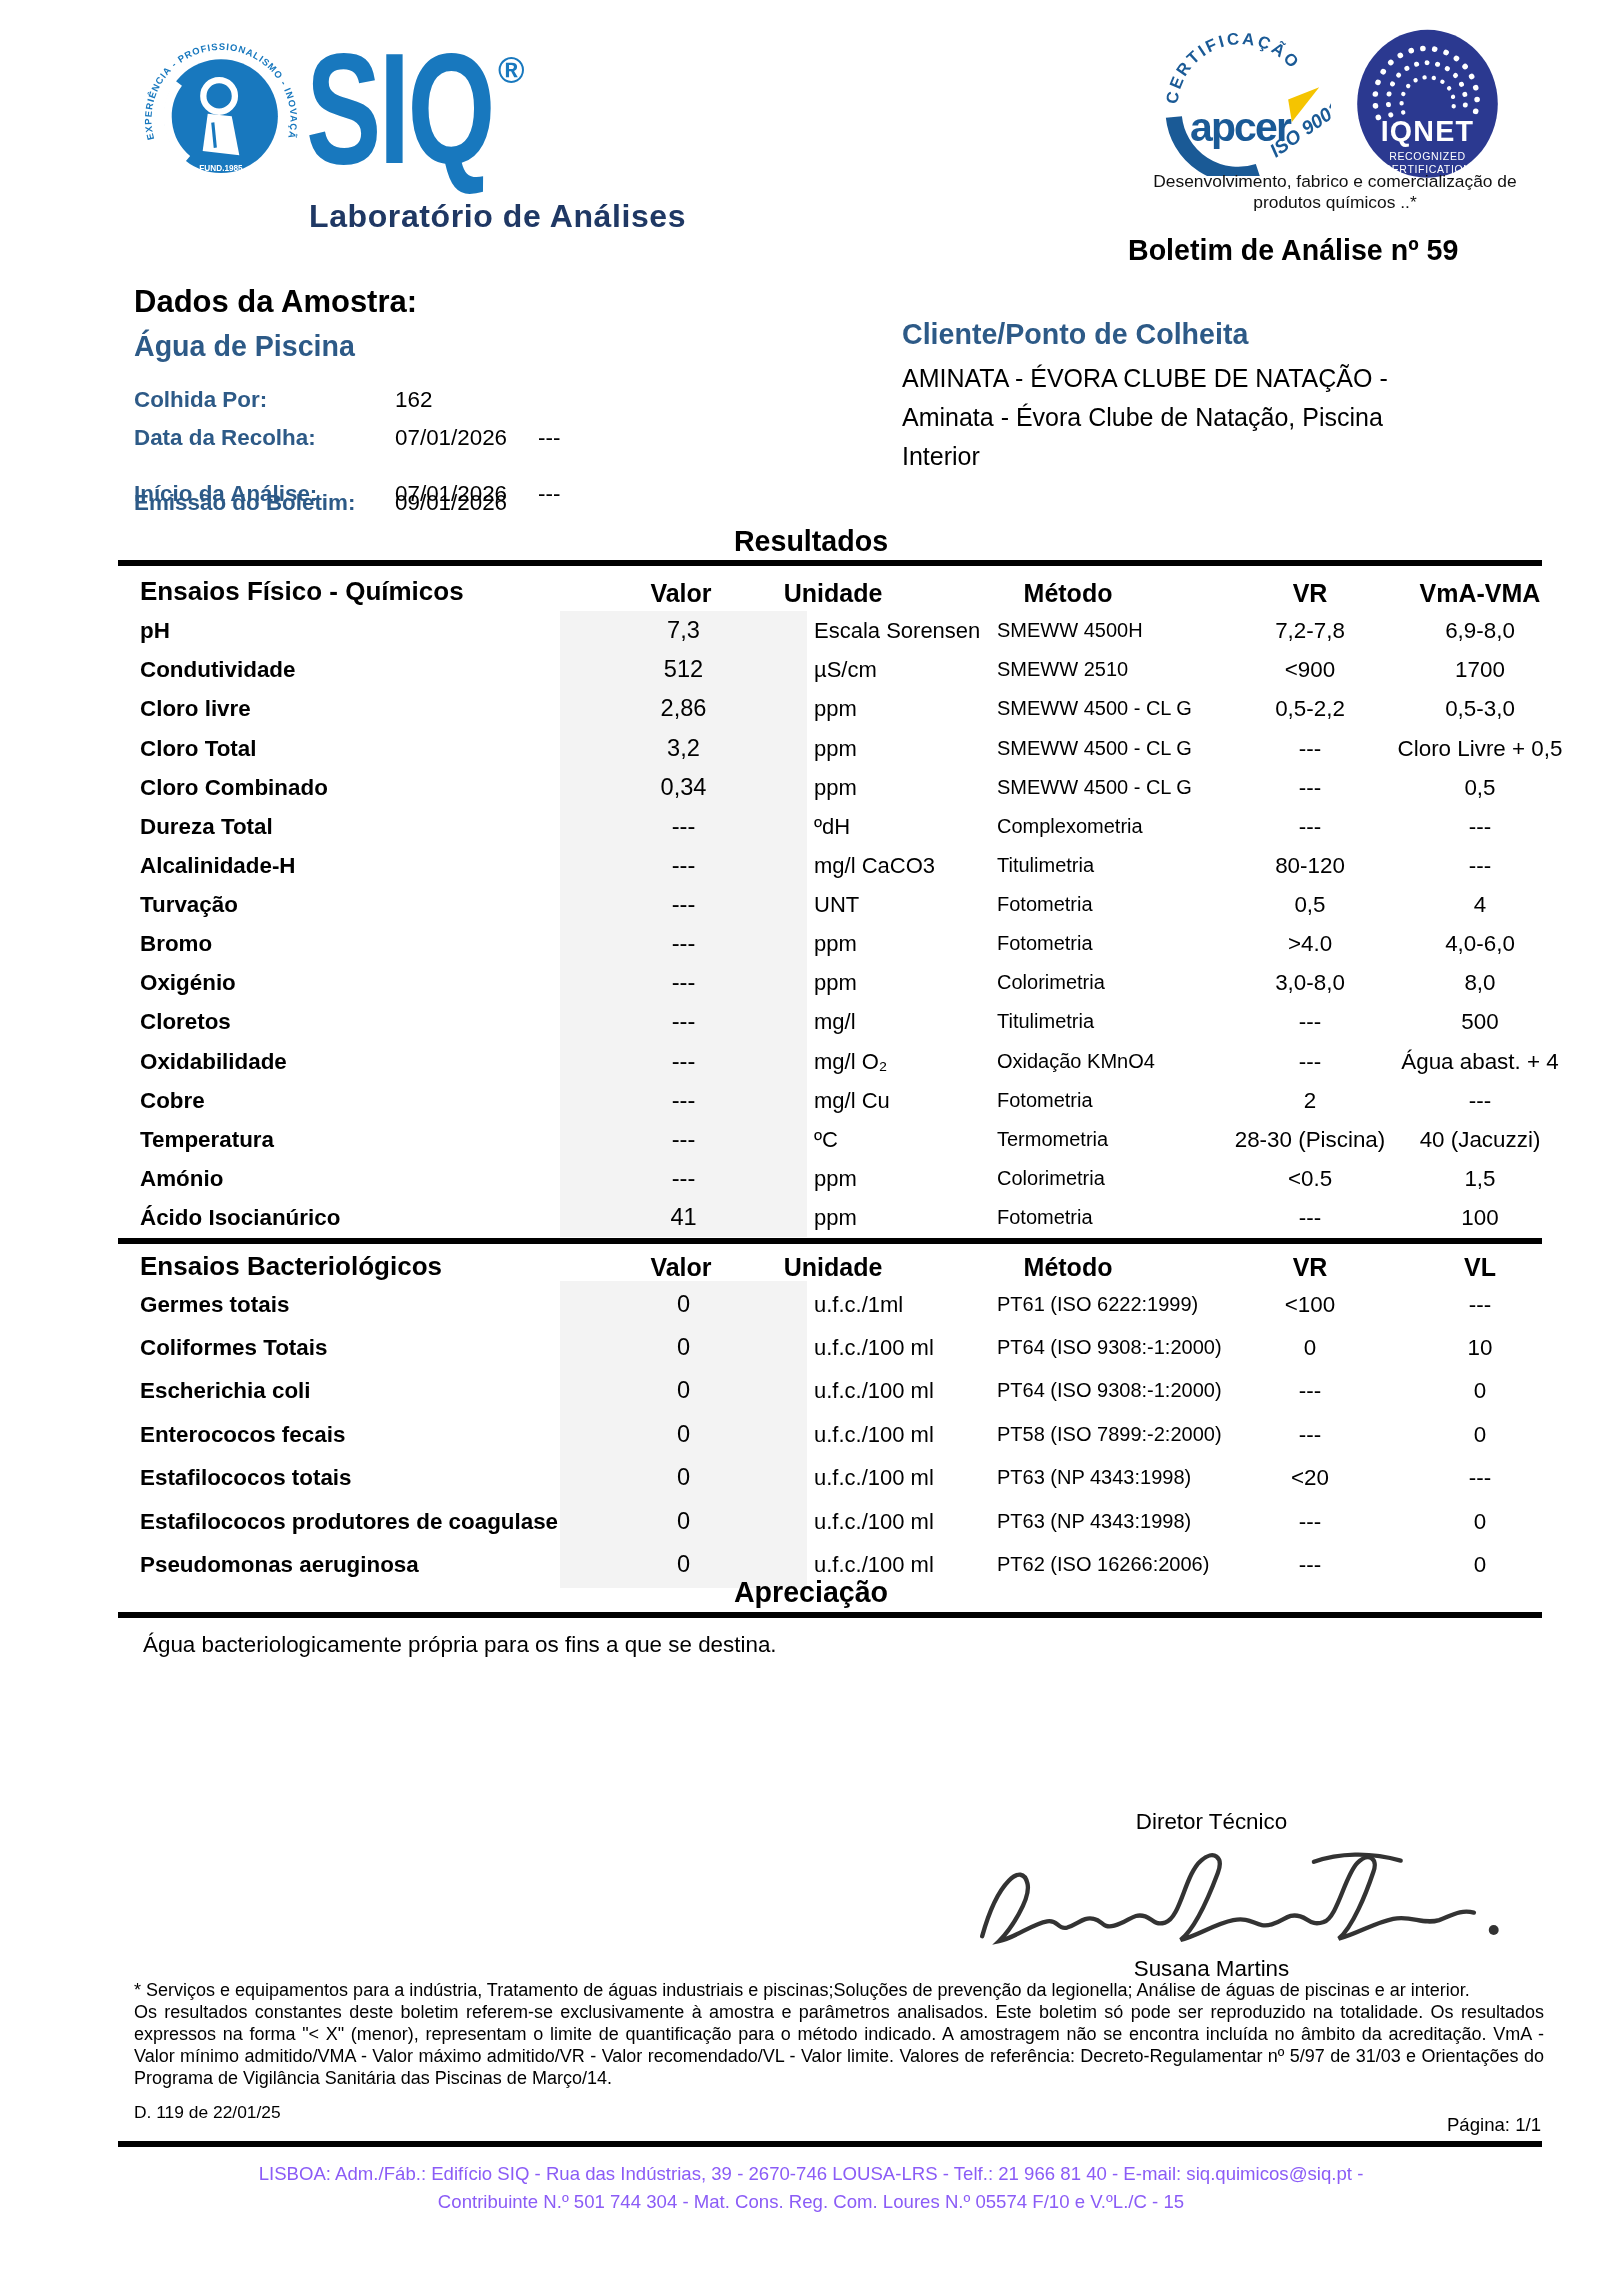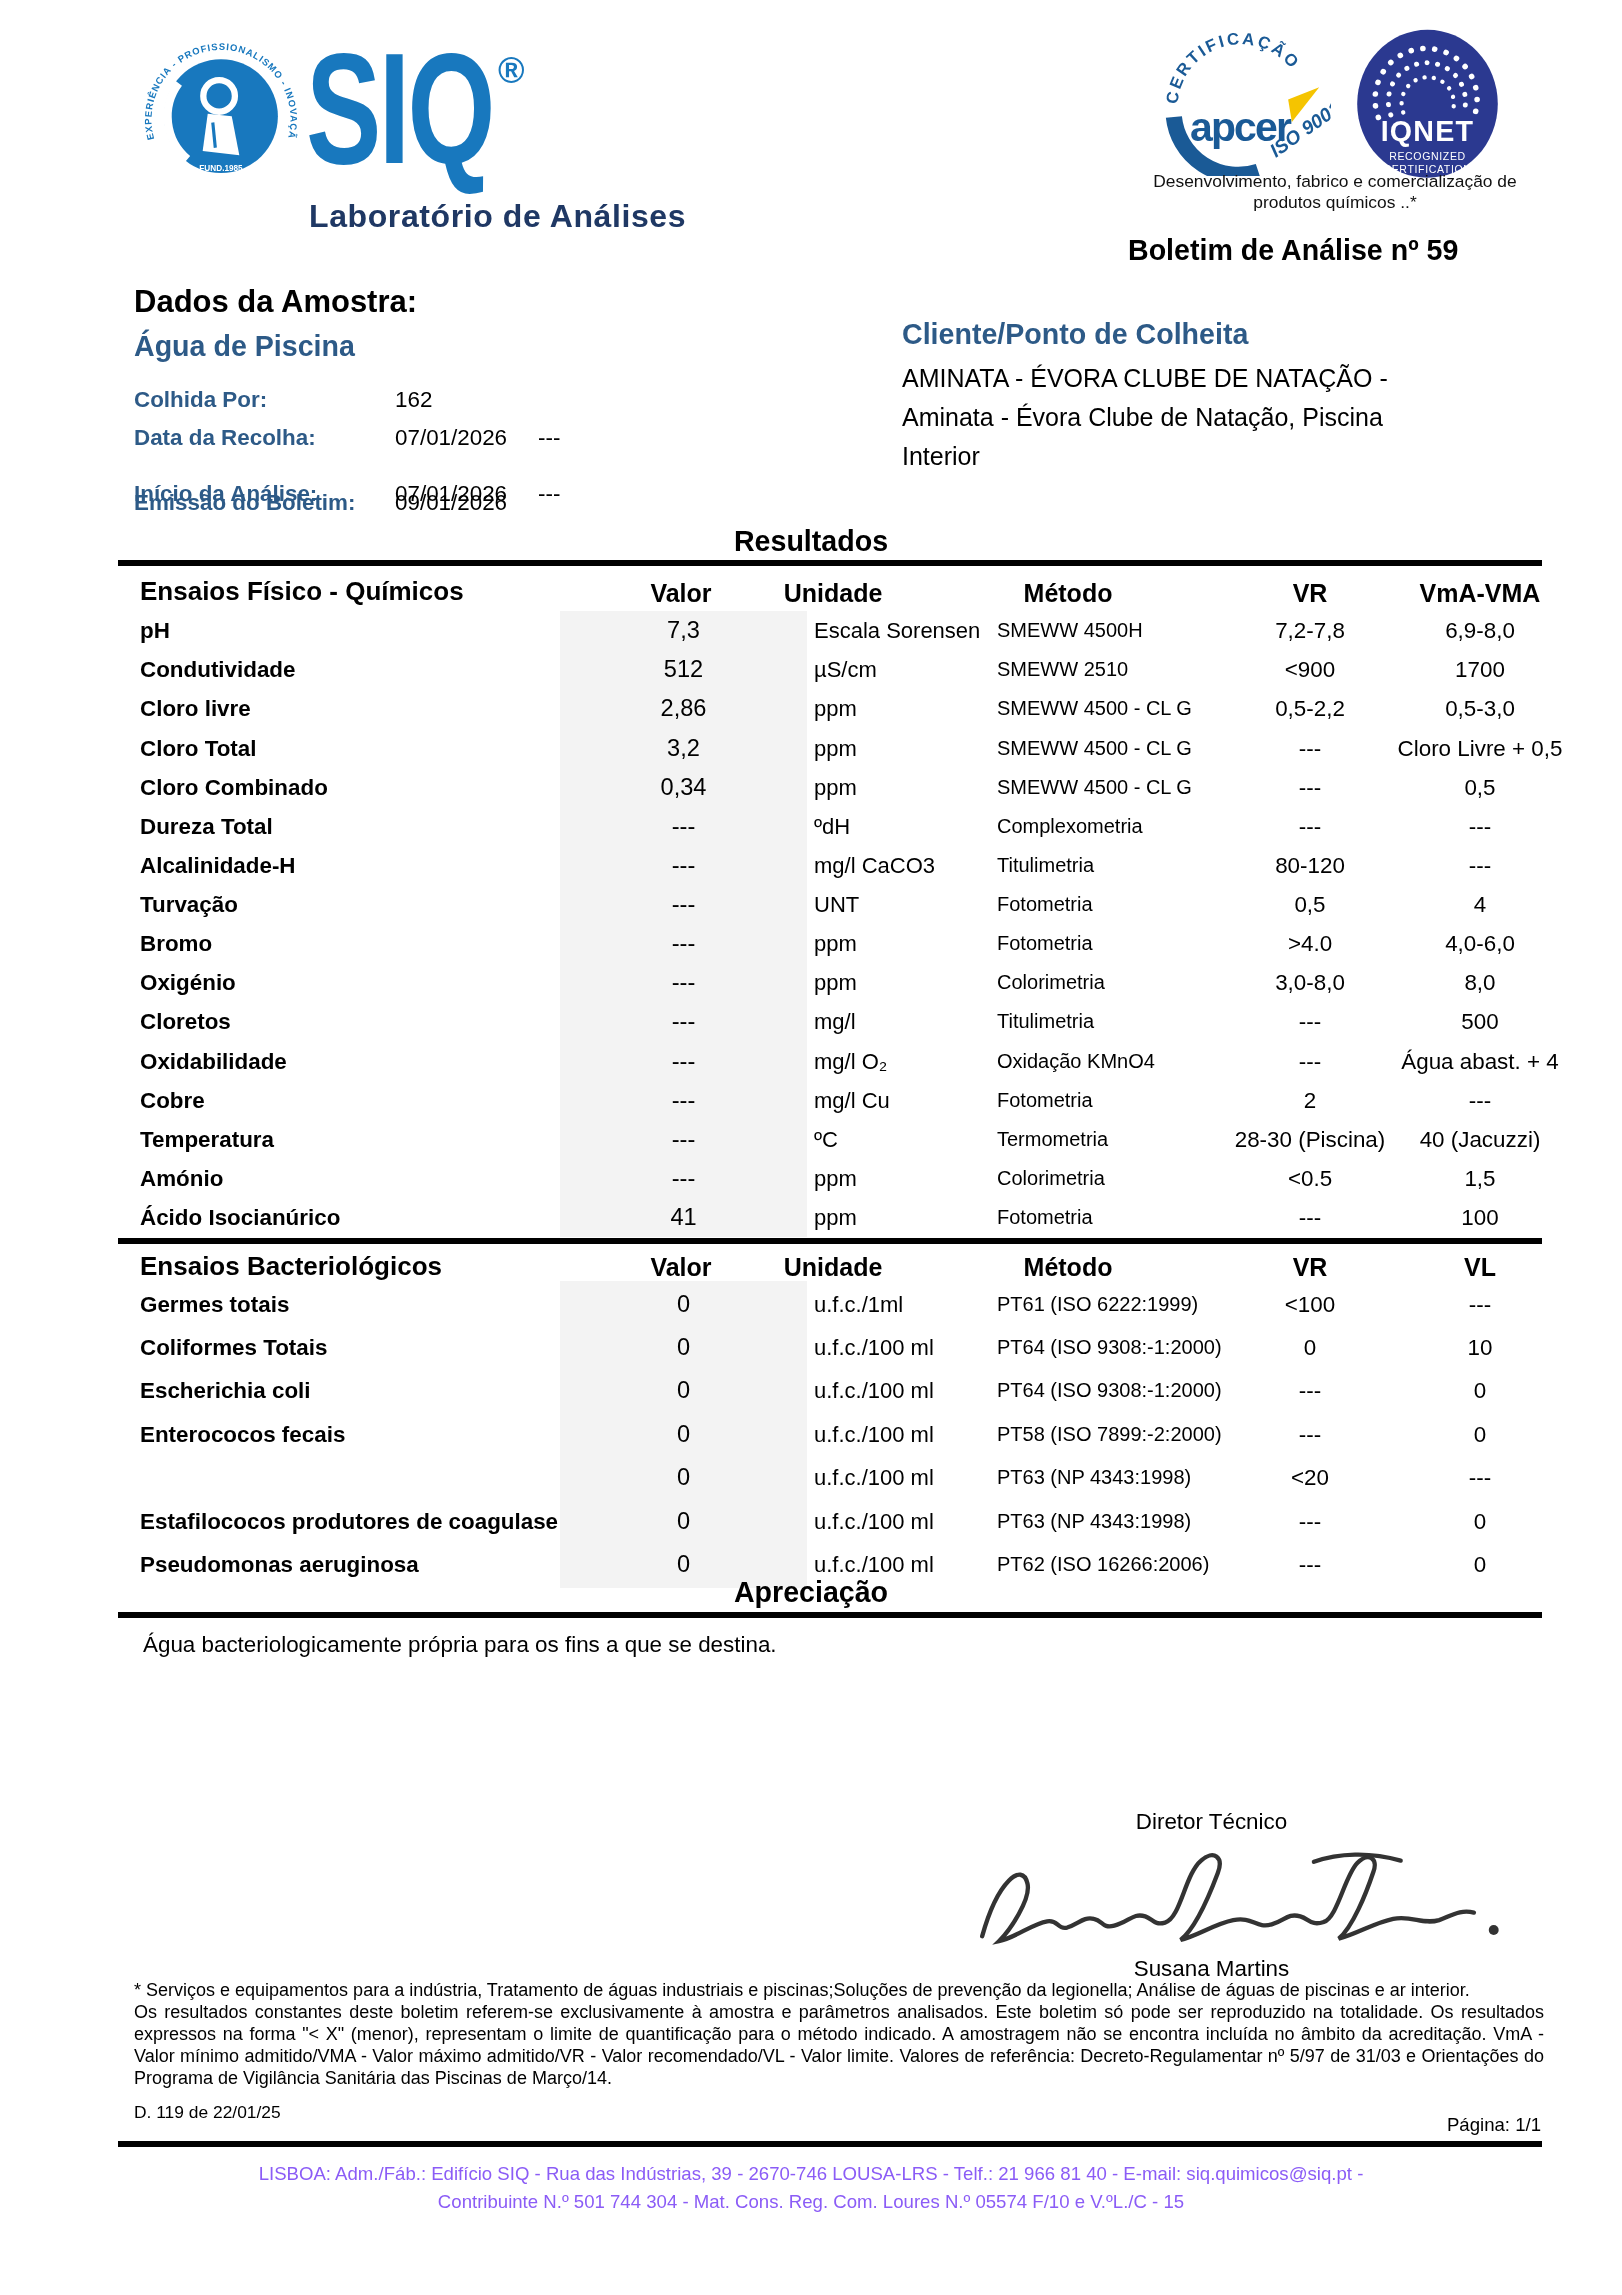--- a/index.html
+++ b/index.html
@@ -304,20 +304,21 @@
       </div>
       <div class="trow" style="top: 1413px; height: 43px; line-height: 43px;">
         <div class="cell c-param" style="line-height: 43px;">Enterococos fecais</div>
         <div class="cell c-valor" style="line-height: 43px;">0</div>
         <div class="cell c-unidade" style="line-height: 43px;">u.f.c./100 ml</div>
         <div class="cell c-metodo" style="line-height: 43px;">PT58 (ISO 7899:-2:2000)</div>
         <div class="cell c-vr" style="line-height: 43px;">---</div>
         <div class="cell c-vma" style="line-height: 43px;">0</div>
       </div>
       <div class="trow" style="top: 1456px; height: 43px; line-height: 43px;">
+        <div class="cell c-param" style="line-height: 43px;">Estafilococos totais</div>
         <div class="cell c-valor" style="line-height: 43px;">0</div>
         <div class="cell c-unidade" style="line-height: 43px;">u.f.c./100 ml</div>
         <div class="cell c-metodo" style="line-height: 43px;">PT63 (NP 4343:1998)</div>
         <div class="cell c-vr" style="line-height: 43px;">&lt;20</div>
         <div class="cell c-vma" style="line-height: 43px;">---</div>
       </div>
       <div class="trow" style="top: 1500px; height: 43px; line-height: 43px;">
         <div class="cell c-param" style="line-height: 43px;">Estafilococos produtores de coagulase</div>
         <div class="cell c-valor" style="line-height: 43px;">0</div>
         <div class="cell c-unidade" style="line-height: 43px;">u.f.c./100 ml</div>

